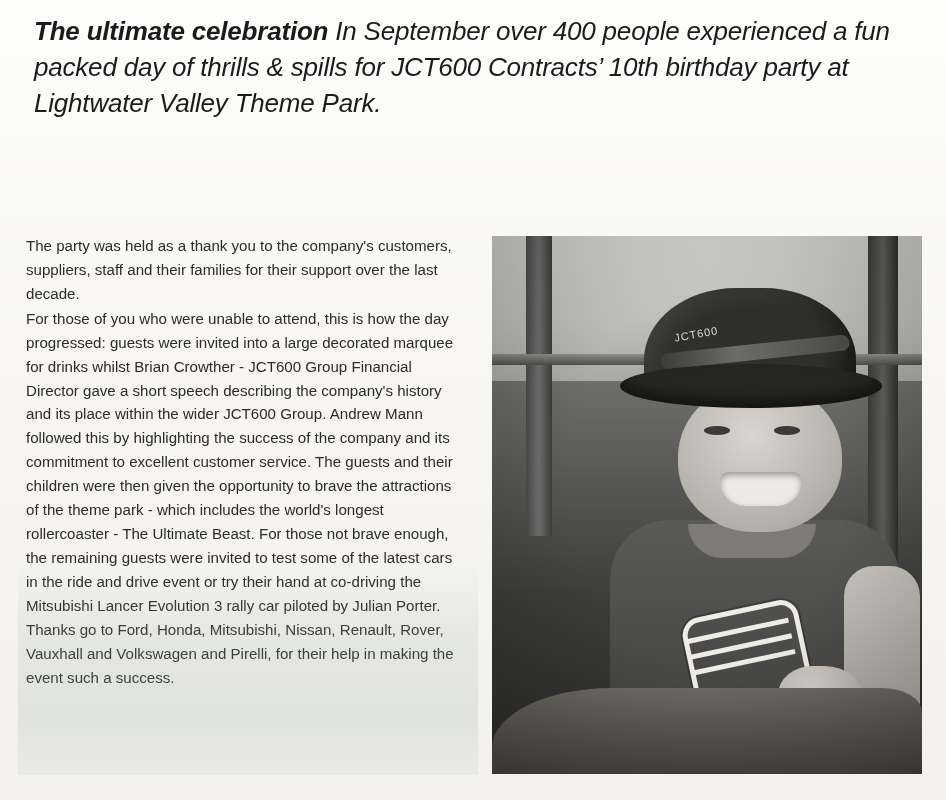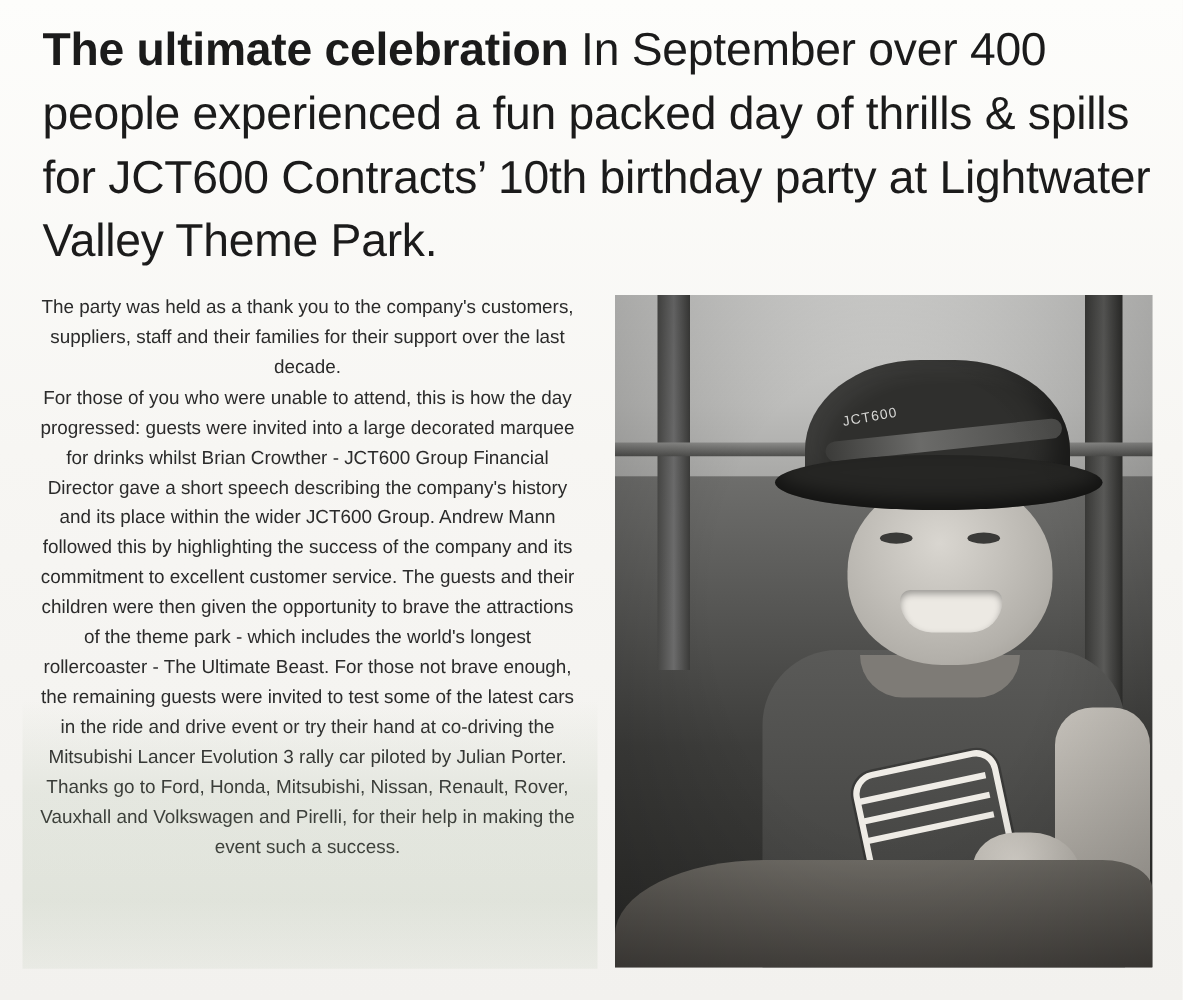--- a/index.html
+++ b/index.html
@@ -21,42 +21,42 @@
     inset: 0;
     background:
       linear-gradient(180deg, #fdfdfb 0%, #f7f6f3 45%, #f2f1ee 100%);
   }
 
   .headline {
     position: absolute;
     left: 34px;
     top: 14px;
     width: 900px;
-    font-size: 37px;
+    font-size: 26px;
     line-height: 1.38;
     letter-spacing: -0.2px;
     color: #1b1b1b;
     font-weight: 400;
+    font-style: italic;
   }
   .headline .lead {
     font-weight: 700;
   }
 
   .body-col {
     position: absolute;
     left: 26px;
     top: 234px;
     width: 440px;
     font-size: 15.1px;
     line-height: 1.585;
     color: #2b2b2b;
   }
   .body-col p {
     margin: 0 0 1px 0;
-    text-align: center;
   }
   .body-col p + p {
     margin-top: 0px;
   }
 
   
   .smudge {
     position: absolute;
     left: 18px;
     top: 560px;

